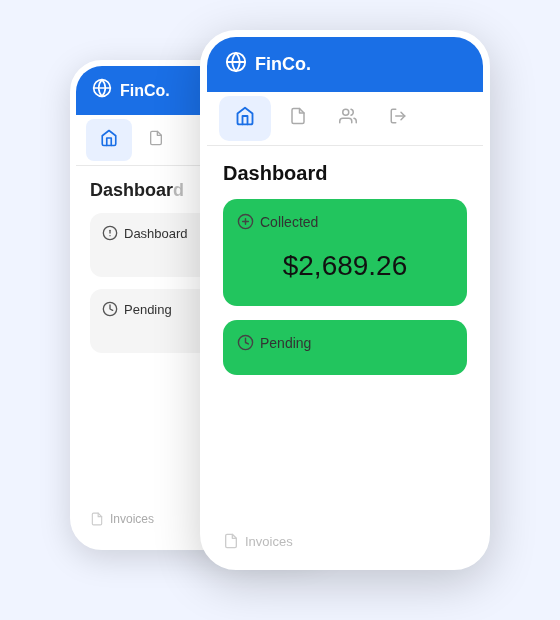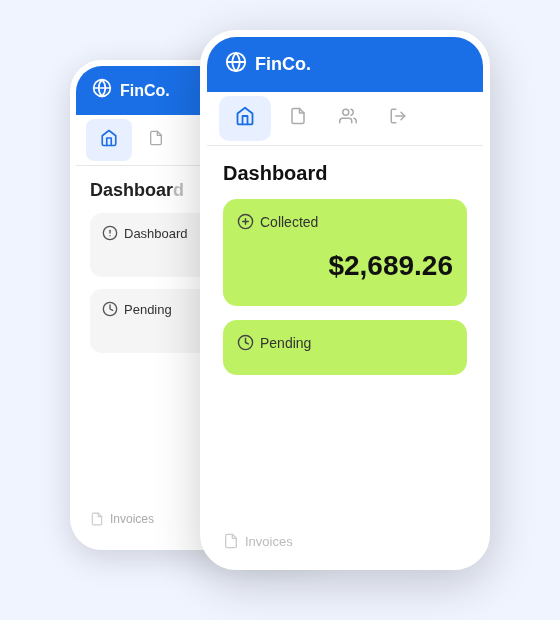--- a/index.html
+++ b/index.html
@@ -204,40 +204,40 @@
     }
 
     .phone-front .page-title {
       font-size: 20px;
       font-weight: 700;
       color: #111;
       margin-bottom: 14px;
     }
 
     .phone-front .card {
-      background: #bef264;
+      background: #22c55e;
       border-radius: 14px;
       padding: 14px;
       margin-bottom: 14px;
     }
 
     .phone-front .card-label {
       display: flex;
       align-items: center;
       gap: 6px;
       font-size: 14px;
       color: #333;
       margin-bottom: 10px;
     }
 
     .phone-front .card-value {
       font-size: 28px;
-      font-weight: 700;
+      font-weight: 400;
       color: #111;
-      text-align: right;
+      text-align: center;
       padding: 10px 0;
     }
 
     .phone-front .bottom-nav {
       position: absolute;
       bottom: 14px;
       left: 0;
       right: 0;
       padding: 0 16px;
     }

